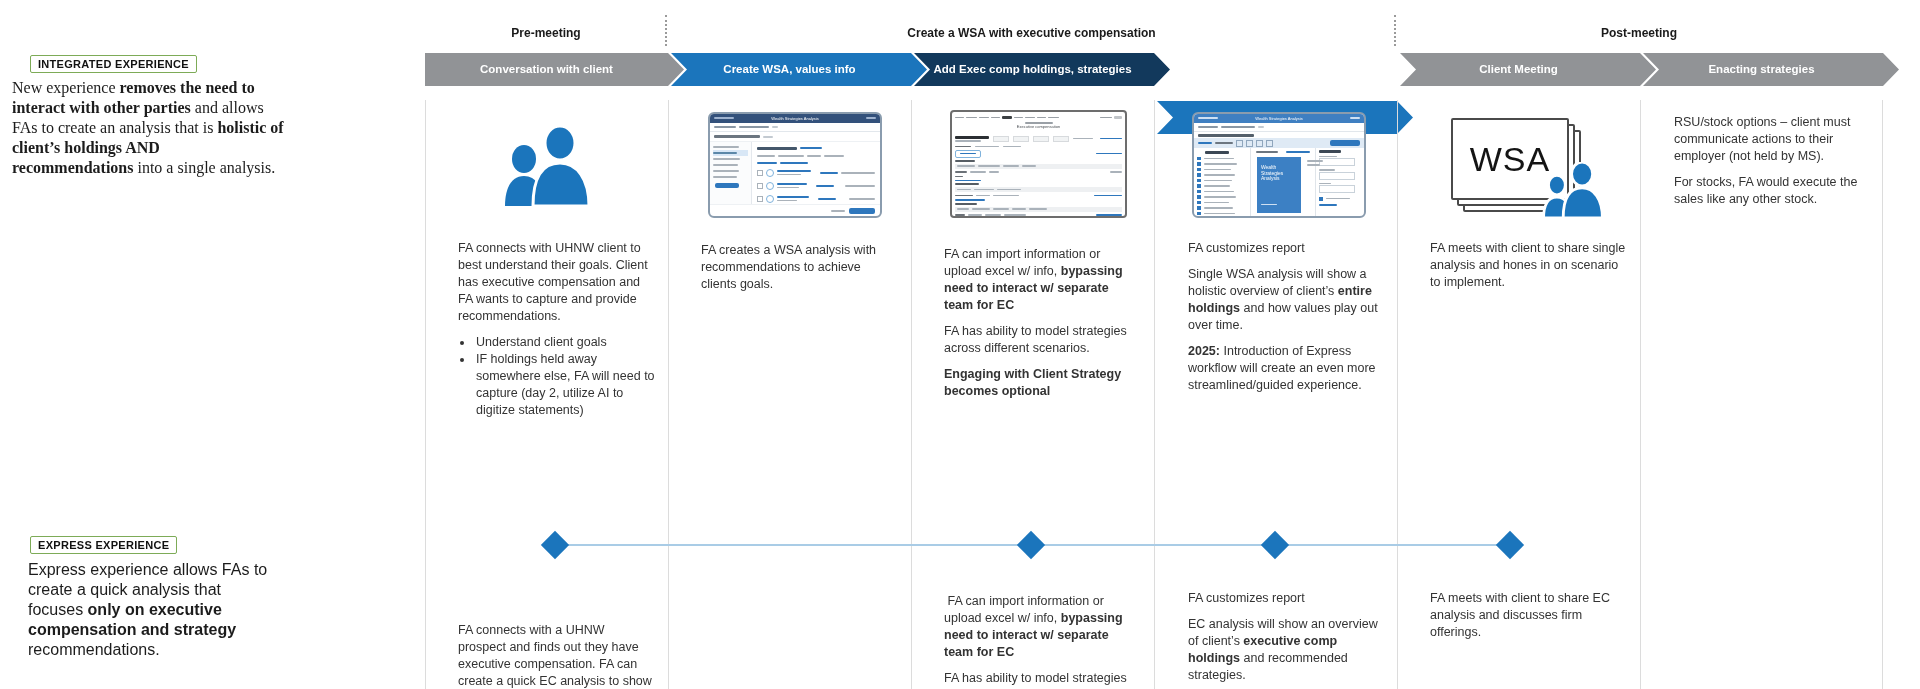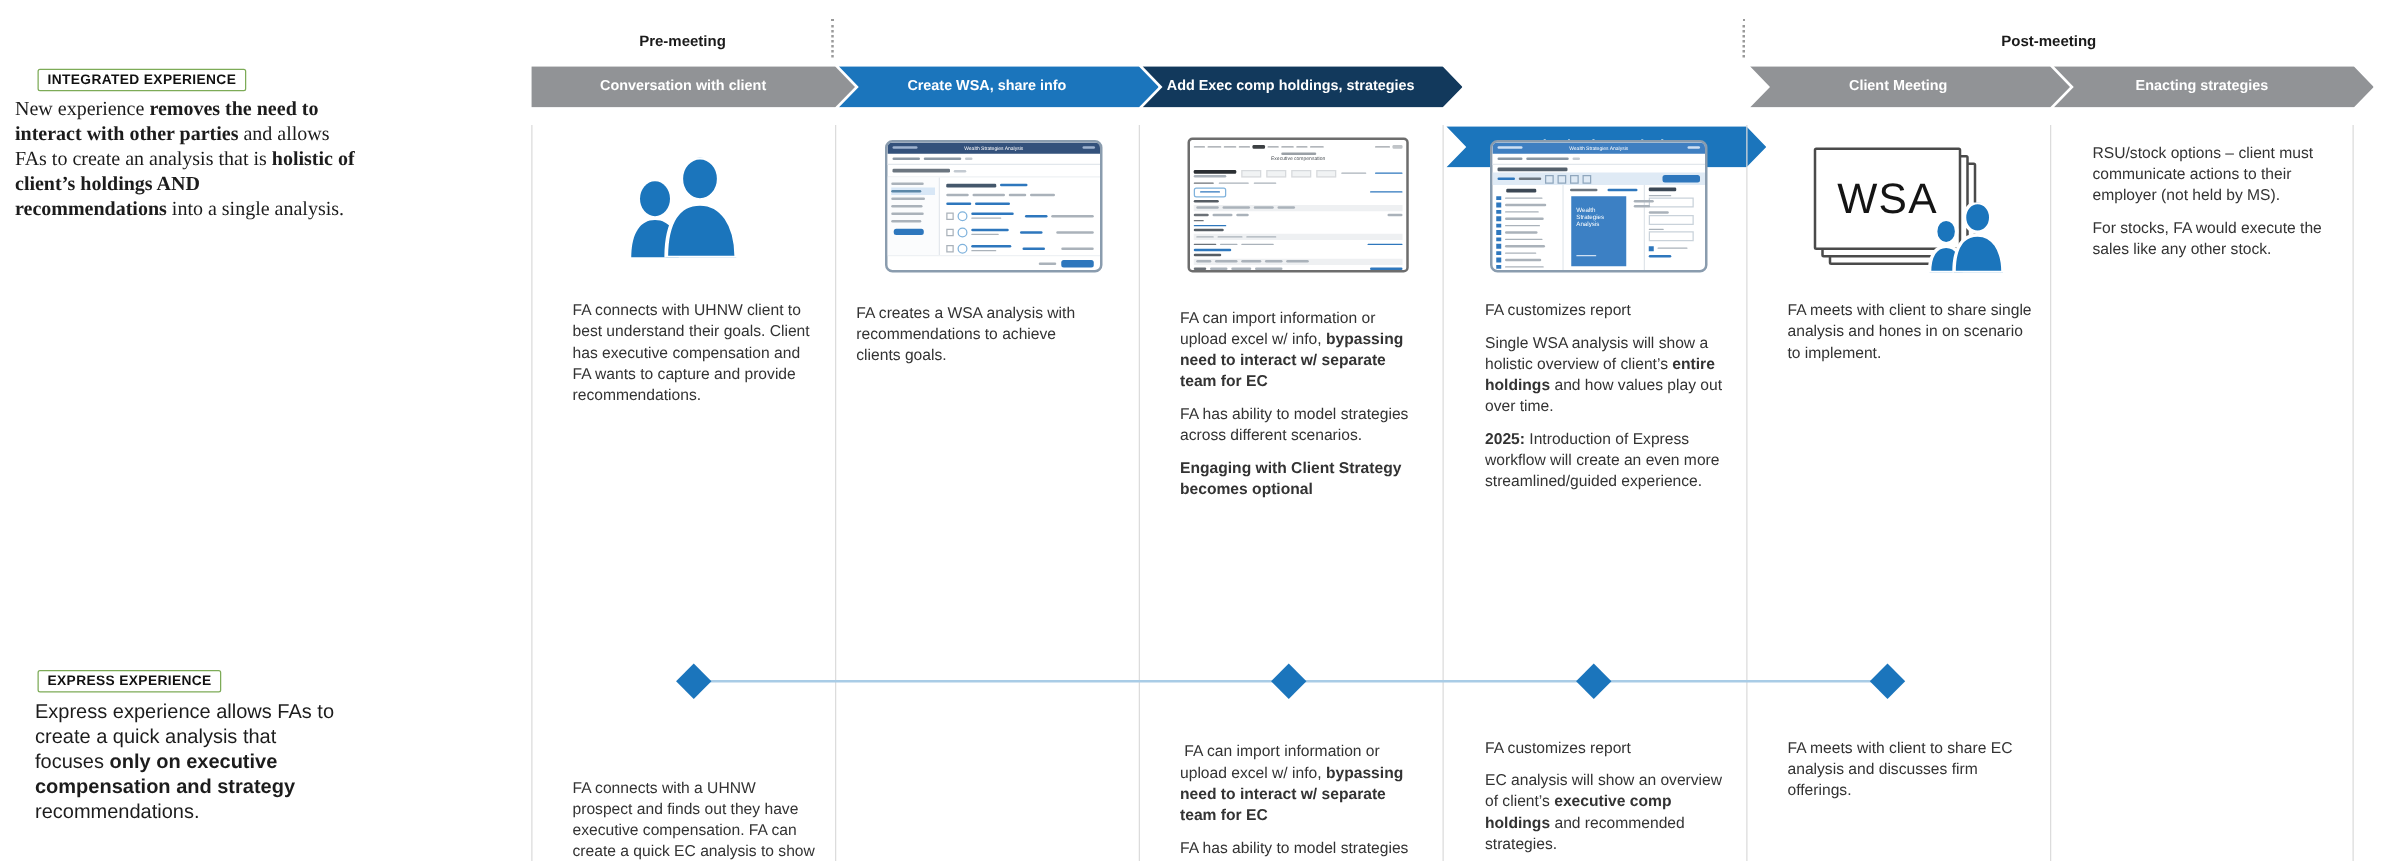--- a/index.html
+++ b/index.html
@@ -79,26 +79,27 @@
 
 <div class="canvas">
 
   <div class="badge" style="left:30px;top:55px;">INTEGRATED EXPERIENCE</div>
   <p class="intro" style="left:12px;top:78px;width:272px;font-family:Liberation Serif, serif;"><span>New experience </span><span class="b">removes the need to interact with other parties</span><span> and allows FAs to create an analysis that is </span><span class="b">holistic of client’s holdings AND recommendations</span><span> into a single analysis.</span></p>
 
   <div class="badge" style="left:30px;top:536px;">EXPRESS EXPERIENCE</div>
   <p class="intro" style="left:28px;top:560px;width:250px;"><span>Express experience allows FAs to create a quick analysis that focuses </span><span class="b">only on executive compensation and strategy</span><span> recommendations.</span></p>
 
   <div class="phase-label" style="left:425px;width:242px;">Pre-meeting</div>
+  <div class="phase-label" style="left:667px;width:729px;">Create a WSA with executive compensation</div>
   <div class="phase-label" style="left:1396px;width:486px;">Post-meeting</div>
   <div class="phase-divider" style="left:665px;"></div>
   <div class="phase-divider" style="left:1394px;"></div>
 
   <div class="stage first c-gray" style="left:425px;">Conversation with client</div>
-  <div class="stage notch c-blue" style="left:668px;">Create WSA, share info</div>
+  <div class="stage notch c-blue" style="left:668px;">Create WSA, values info</div>
   <div class="stage notch c-navy" style="left:911px;">Add Exec comp holdings, strategies</div>
   <div class="stage notch c-blue" style="left:1154px;margin-top:48px;">Review/revise analysis</div>
   <div class="stage notch c-gray" style="left:1397px;">Client Meeting</div>
   <div class="stage notch c-gray" style="left:1640px;">Enacting strategies</div>
 
   <div class="col-line" style="left:425px;"></div>
   <div class="col-line" style="left:668px;"></div>
   <div class="col-line" style="left:911px;"></div>
   <div class="col-line" style="left:1154px;"></div>
   <div class="col-line" style="left:1397px;"></div>
@@ -106,20 +107,24 @@
   <div class="col-line" style="left:1882px;"></div>
 
   <svg class="people-svg" style="left:497px;top:126px;" width="100" height="80" viewBox="0 0 100 80">
     <ellipse cx="27" cy="33" rx="12" ry="14" fill="#1b75bc"></ellipse>
     <path d="M8,80 C8,61 15,50 27,50 C39,50 46,61 46,80 Z" fill="#1b75bc"></path>
     <ellipse cx="63" cy="17" rx="15" ry="17" fill="#1b75bc" stroke="#fff" stroke-width="3"></ellipse>
     <path d="M36,80 C36,51 46,37 63,37 C80,37 92,53 92,80 Z" fill="#1b75bc" stroke="#fff" stroke-width="3"></path>
   </svg>
   <div class="cell-text" style="left:458px;top:240px;">
     <p><span>FA connects with UHNW client to best understand their goals. Client has executive compensation and FA wants to capture and provide recommendations.</span></p>
+    <ul>
+      <li>Understand client goals</li>
+      <li>IF holdings held away somewhere else, FA will need to capture (day 2, utilize AI to digitize statements)</li>
+    </ul>
   </div>
 
   <div class="thumb thumb-a" style="left:708px;top:112px;width:174px;height:106px;">
     <div class="ta-top tinybar">
       <div class="d" style="position:absolute;left:4px;top:3px;width:20px;background:#9fb3cf;"></div>
       <div class="tinytitle">Wealth Strategies Analysis</div>
       <div class="d" style="position:absolute;right:4px;top:3px;width:10px;background:#9fb3cf;"></div>
     </div>
     <div class="ta-tabs">
       <div class="d" style="width:22px;background:#8a97a4;"></div>
@@ -197,21 +202,21 @@
           <div class="d" style="width:18px;background:#2e77bd;margin-left:6px;"></div>
           <div class="d" style="width:26px;margin-left:auto;"></div>
           </div>
       </div>
     </div>
     <div class="rw" style="height:12px;justify-content:flex-end;padding:0 5px;gap:4px;border-top:1px solid #eef1f4;">
       <div class="d" style="width:14px;"></div>
       <div class="btn-b" style="width:26px;"></div>
     </div>
   </div>
-  <div class="cell-text" style="left:685px;top:242px;">
+  <div class="cell-text" style="left:701px;top:242px;">
     <p class="gap"><span>FA creates a WSA analysis with recommendations to achieve clients goals.</span></p>
   </div>
 
   <div class="thumb thumb-b" style="left:950px;top:110px;width:177px;height:108px;padding:2px 3px;">
     <div class="rw" style="height:7px;gap:2px;">
       <div class="d" style="width:9px;height:1.5px;background:#9aa0a6;"></div>
         <div class="d" style="width:11px;height:1.5px;background:#9aa0a6;"></div>
       <div class="d" style="width:10px;height:1.5px;background:#9aa0a6;"></div>
         <div class="d" style="width:9px;height:1.5px;background:#9aa0a6;"></div>
       <div class="d" style="width:10px;height:3px;background:#3c4043;"></div>

